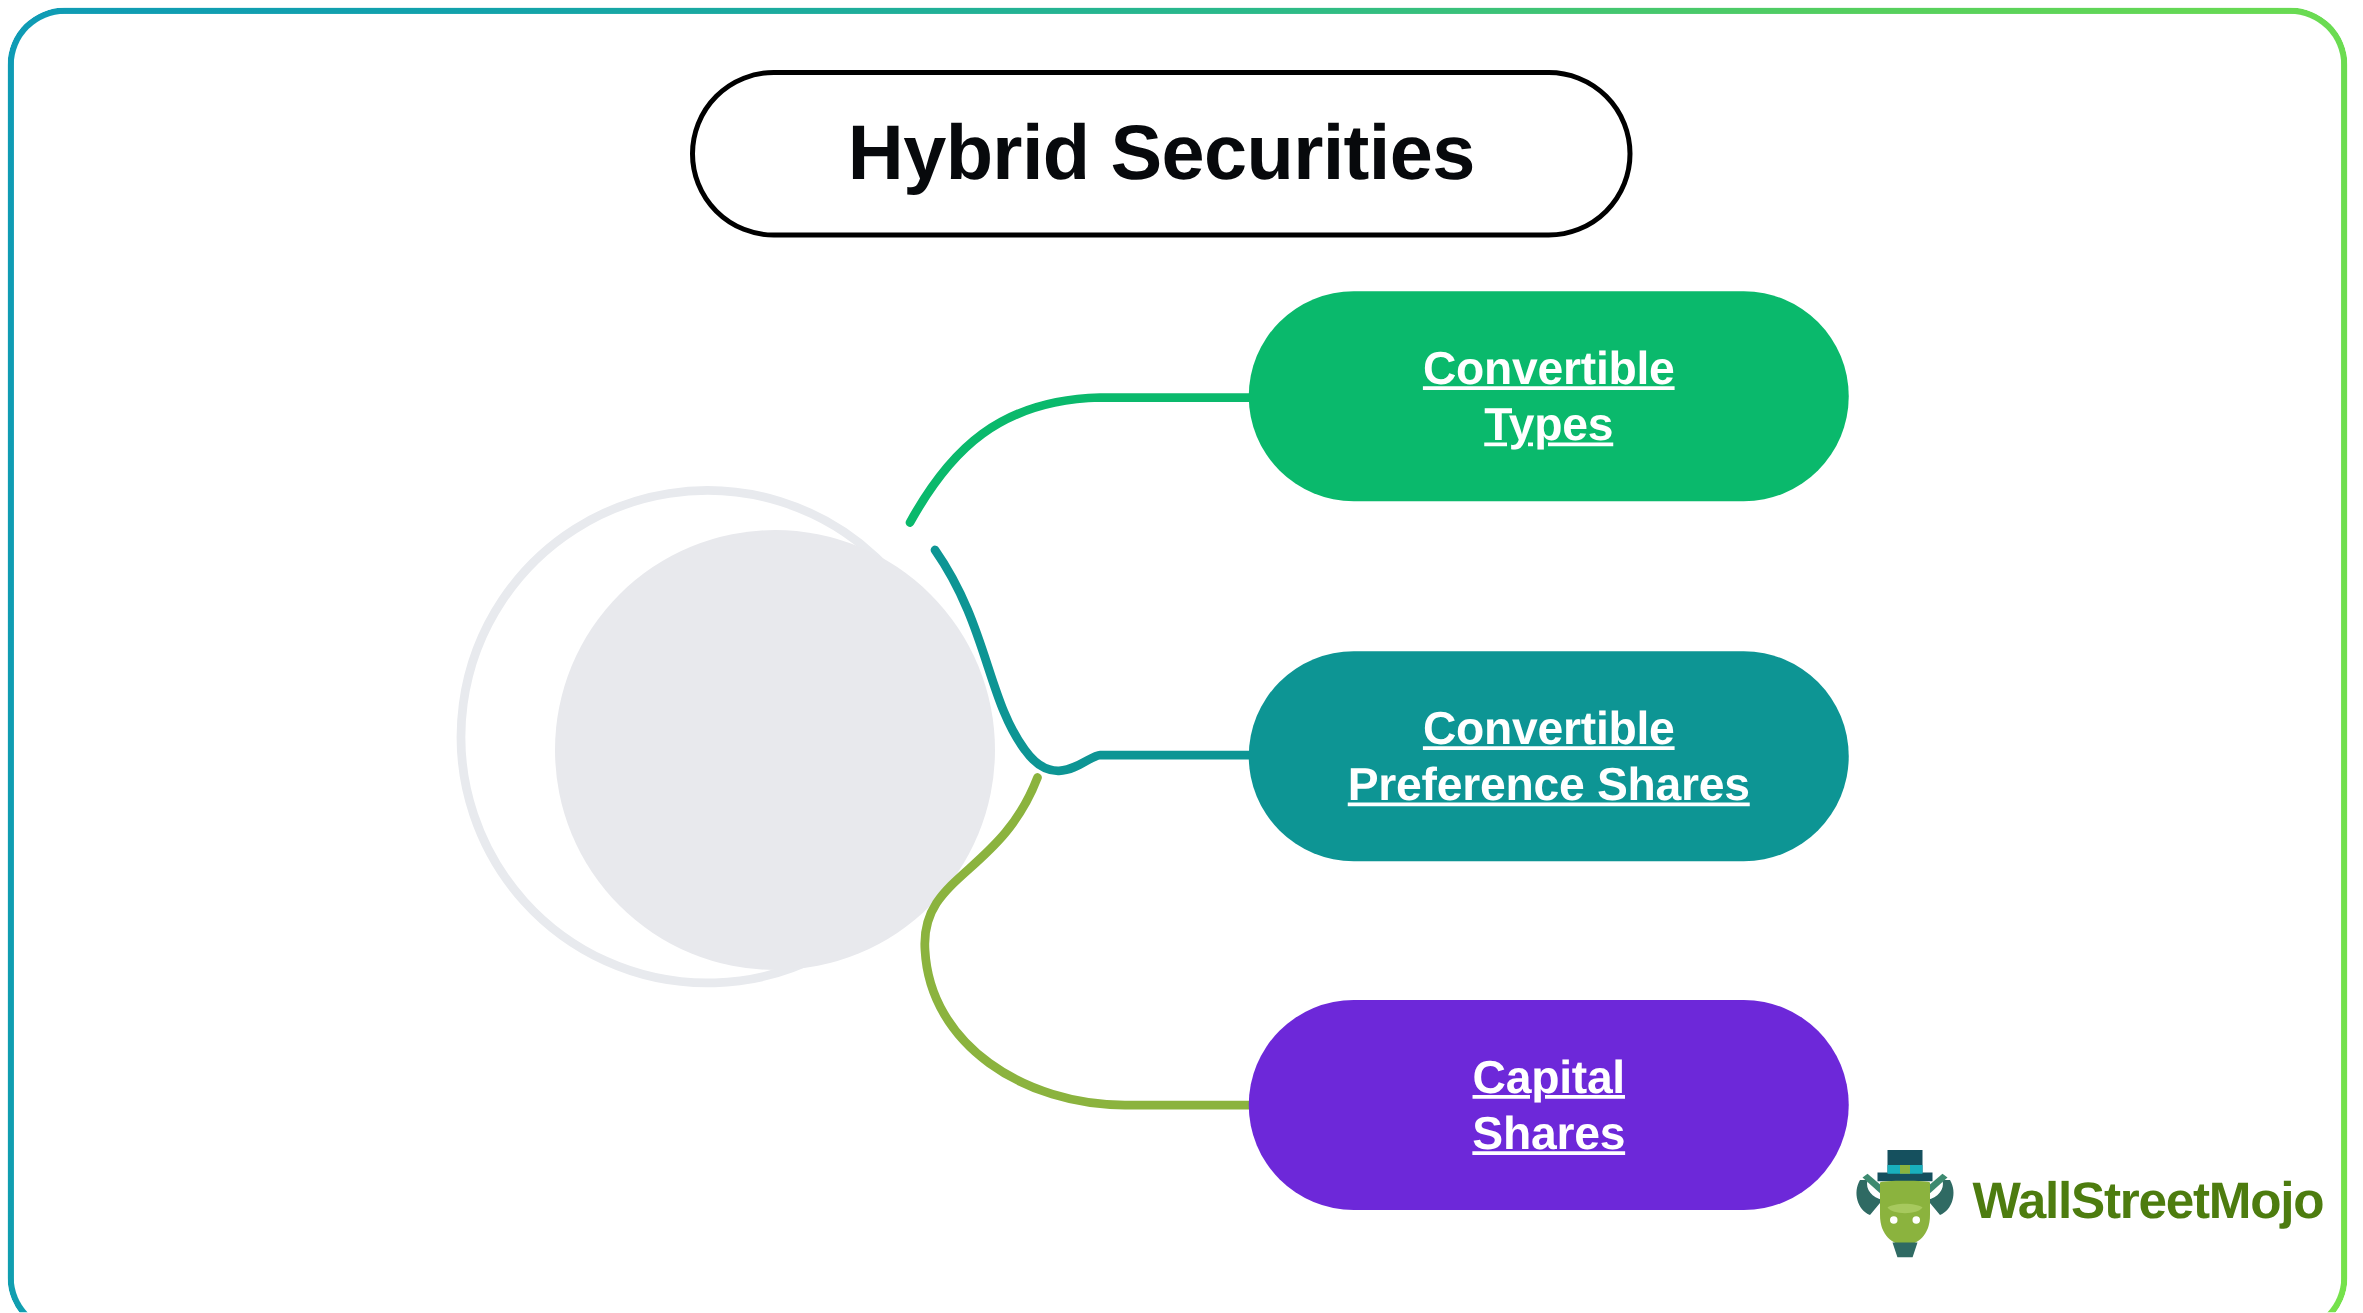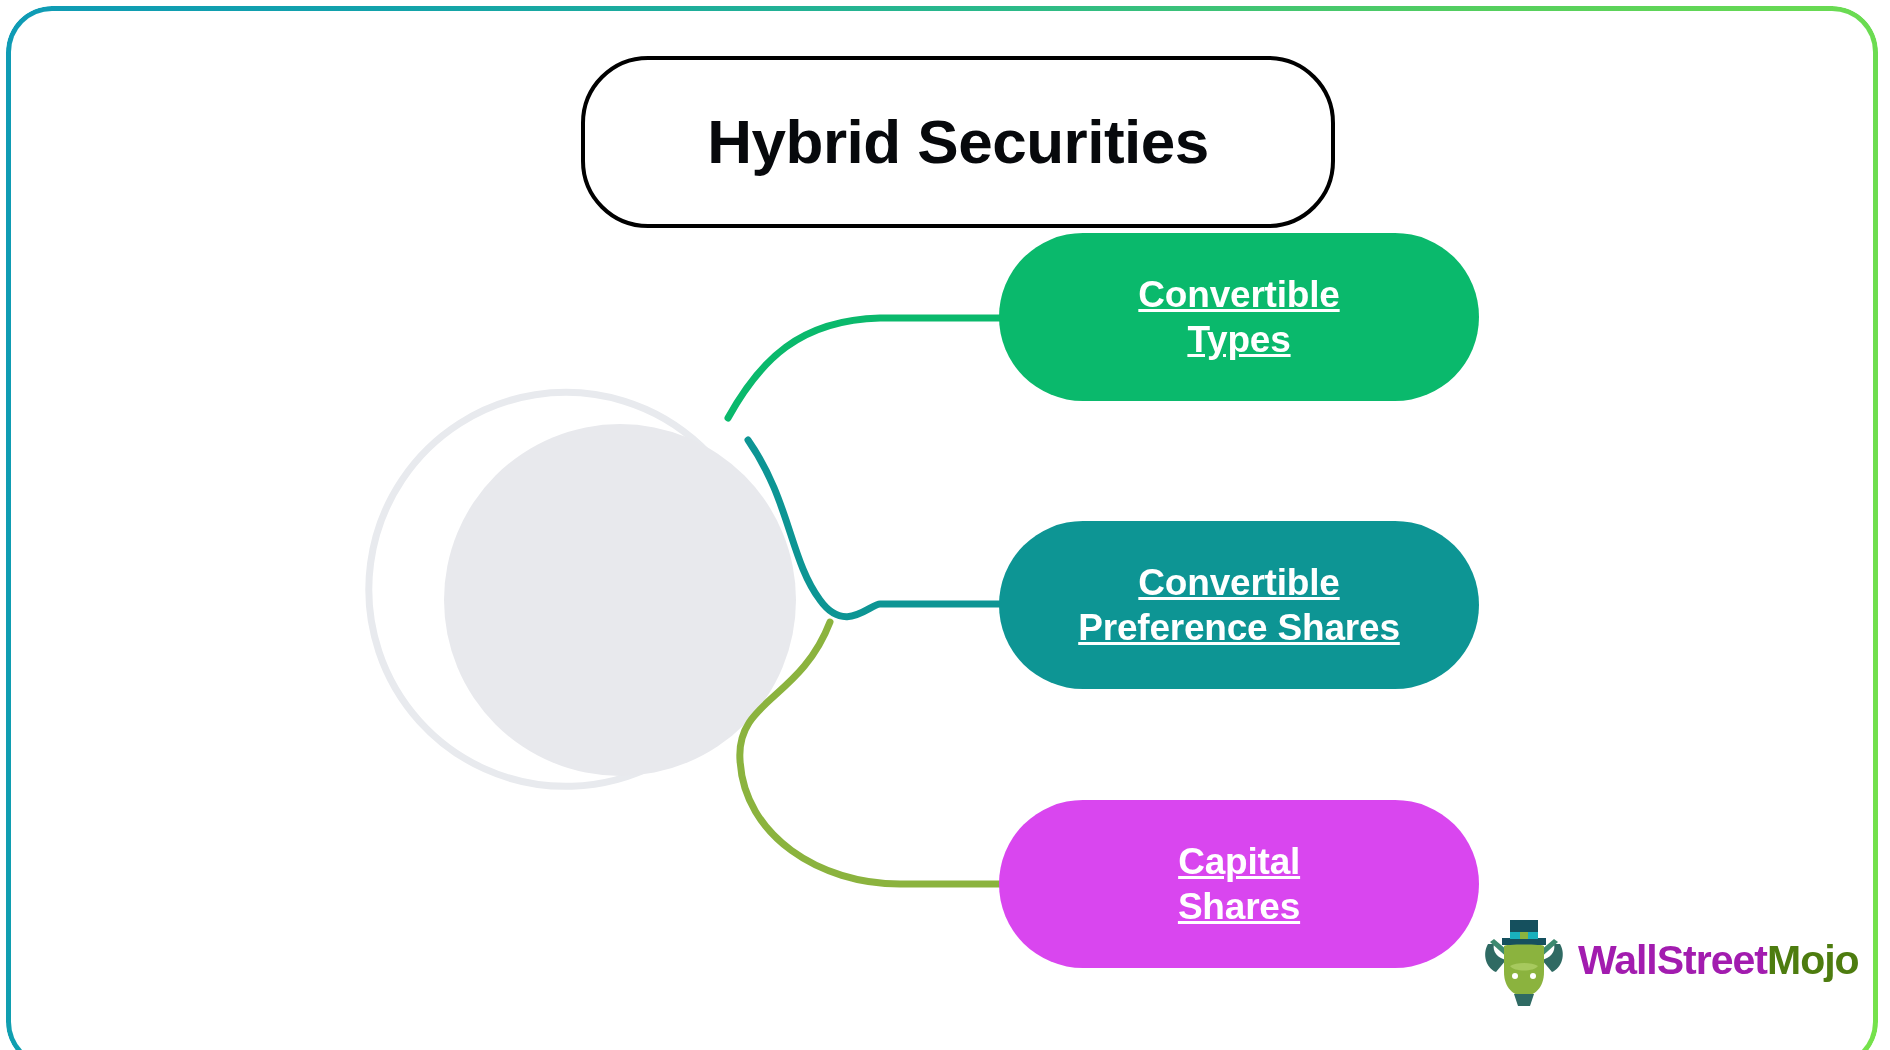--- a/index.html
+++ b/index.html
@@ -40,24 +40,24 @@
     mask:
       linear-gradient(#000 0 0) content-box,
       linear-gradient(#000 0 0);
     mask-composite: exclude;
     pointer-events: none;
   }
 
   
   #title-pill {
     position: absolute;
-    left: 581px;
+    left: 552px;
     top: 56px;
     width: 754px;
-    height: 172px;
+    height: 134px;
     box-sizing: border-box;
     border: 4px solid #000000;
     border-radius: 67px;
     background: #ffffff;
     display: flex;
     align-items: center;
     justify-content: center;
   }
   #title-text {
     font-size: 62px;
@@ -129,21 +129,21 @@
     flex: 0 0 auto;
   }
   #logo-wordmark {
     margin-left: 10px;
     font-size: 41px;
     font-weight: bold;
     letter-spacing: -1px;
     white-space: nowrap;
     line-height: 1;
   }
-  .logo-word-a { color: #a21caf; }
+  .logo-word-a { color: #4d7c0f; }
   .logo-word-b { color: #4d7c0f; }
 </style>
 </head>
 <body>
 
 <div id="canvas">
 
   <div id="frame-border"></div>
 
   <div id="title-pill">
@@ -173,21 +173,21 @@
     </span>
   </div>
 
   <div class="branch-pill" id="branch-1" style="background: rgb(13, 149, 148);">
     <span>
       <span>Convertible</span><br>
       <span>Preference Shares</span>
     </span>
   </div>
 
-  <div class="branch-pill" id="branch-2" style="background: #d946ef; text-align: right;">
+  <div class="branch-pill" id="branch-2" style="background: #6d28d9;">
     <span>
       <span>Capital</span><br>
       <span>Shares</span>
     </span>
   </div>
 
   <div id="logo">
     <svg id="logo-mark" viewBox="0 0 88 92">
 
       <path d="M8 30 C 2 40 6 54 16 58 L 26 46 C 18 44 12 38 14 30 Z" fill="#2f6a63"></path>

